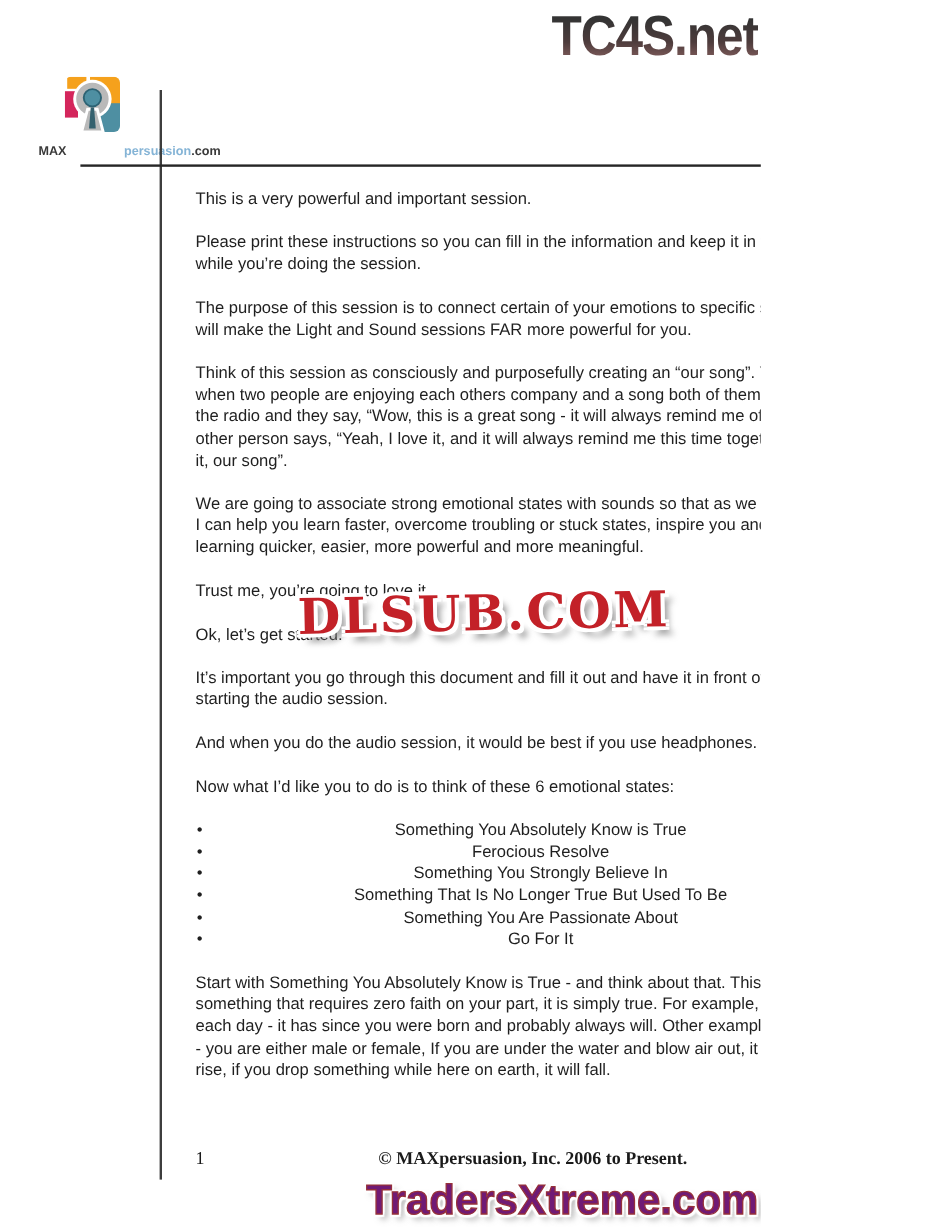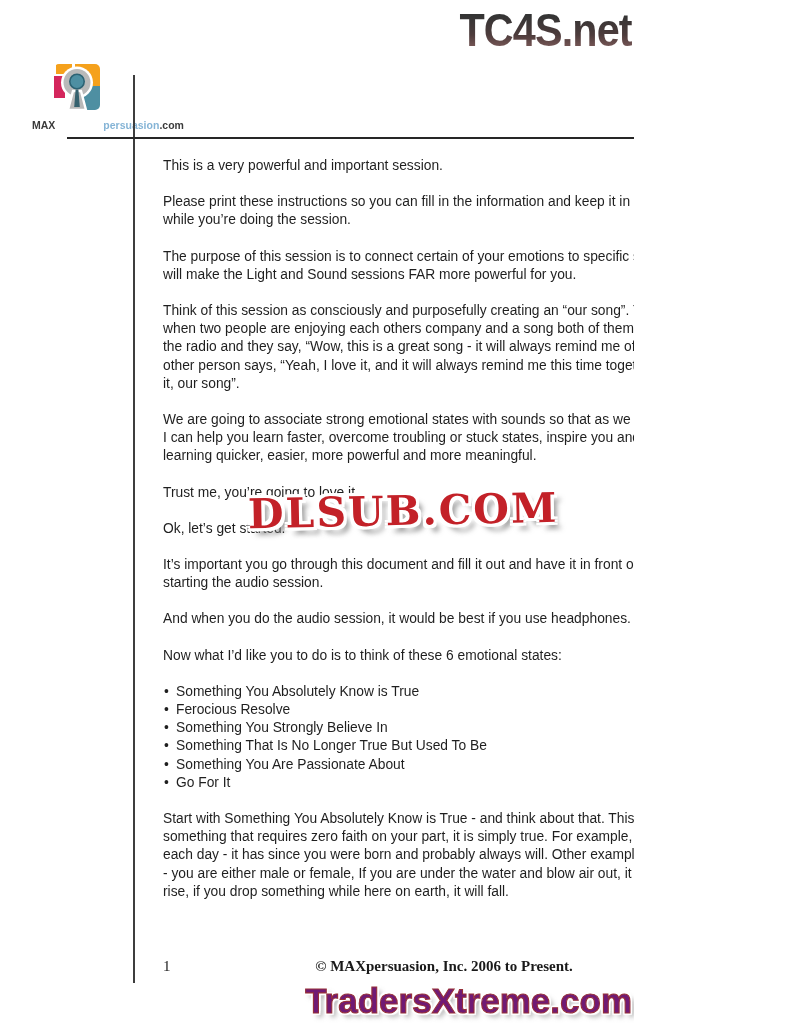--- a/index.html
+++ b/index.html
@@ -87,21 +87,21 @@
     position: absolute;
     left: 163px;
     top: 157px;
     width: 562px;
     font-size: 13.8px;
     line-height: 18.2px;
     color: #1f1f1f;
   }
   .doc-body p { margin: 0 0 18px 0; }
   .doc-body ul { list-style: none; margin: 0 0 18px 0; }
-  .doc-body li { padding-left: 13px; position: relative; }
+  .doc-body li { padding-left: 13px; position: relative; text-align: center; }
   .doc-body li::before {
     content: "\2022";
     position: absolute;
     left: 1px;
     top: 0;
   }
 
   
   .dlsub {
     position: absolute;

